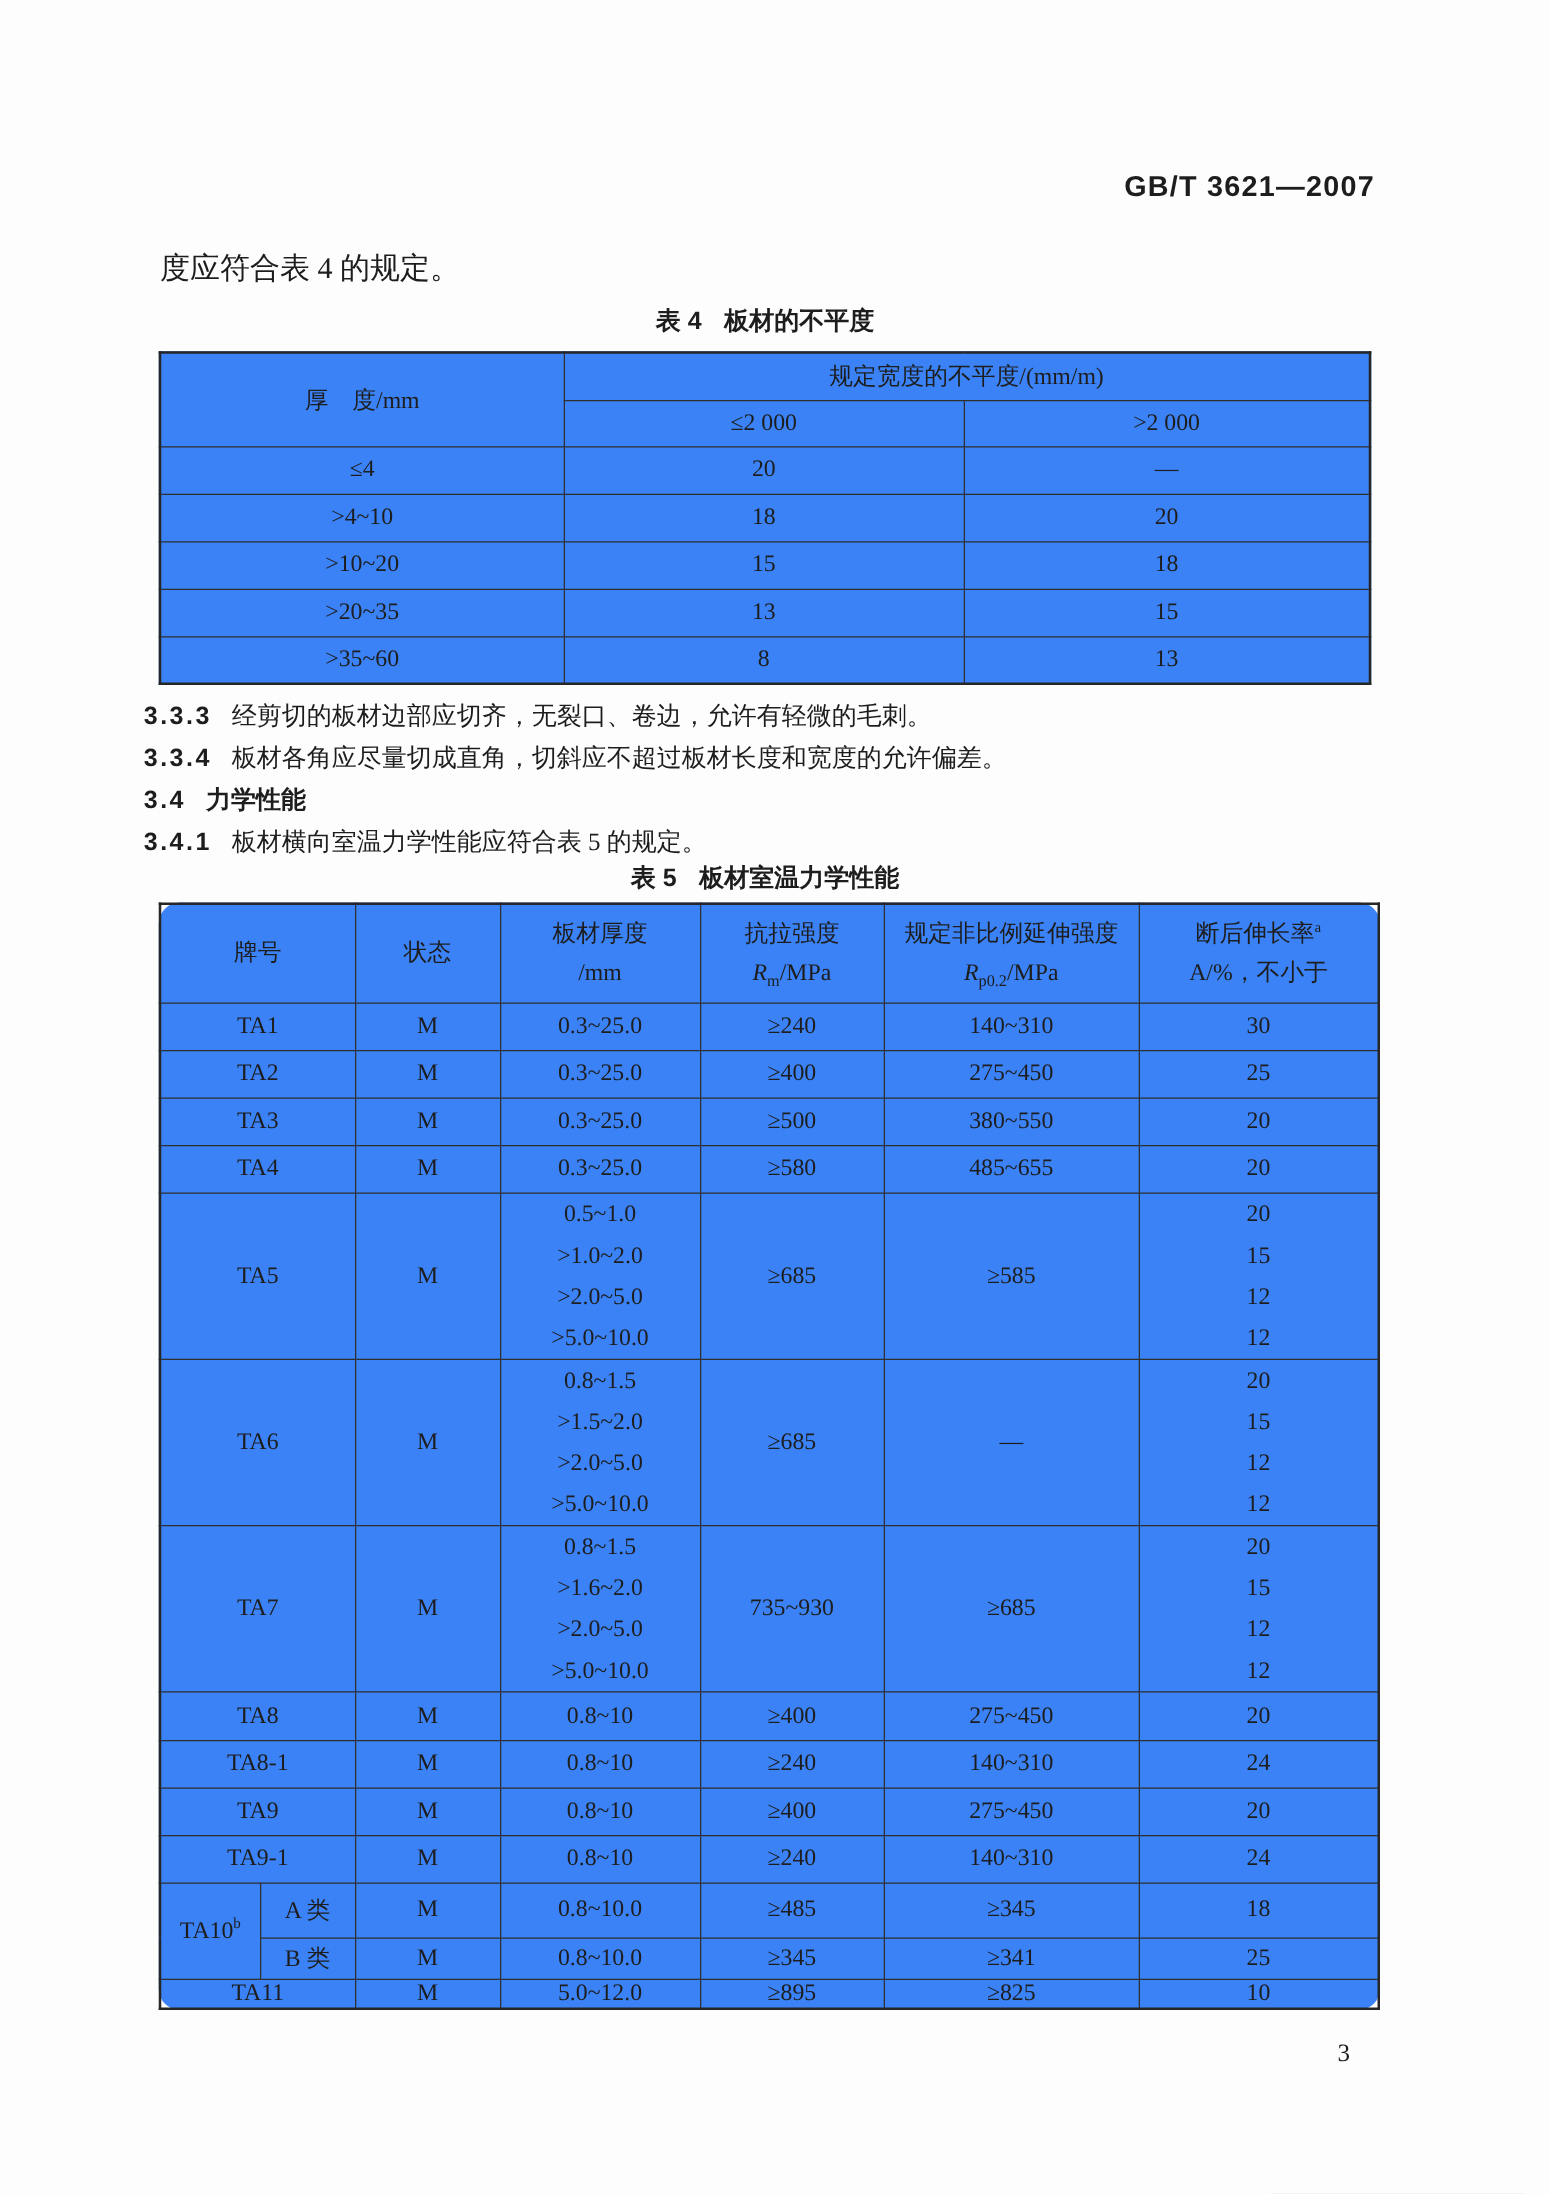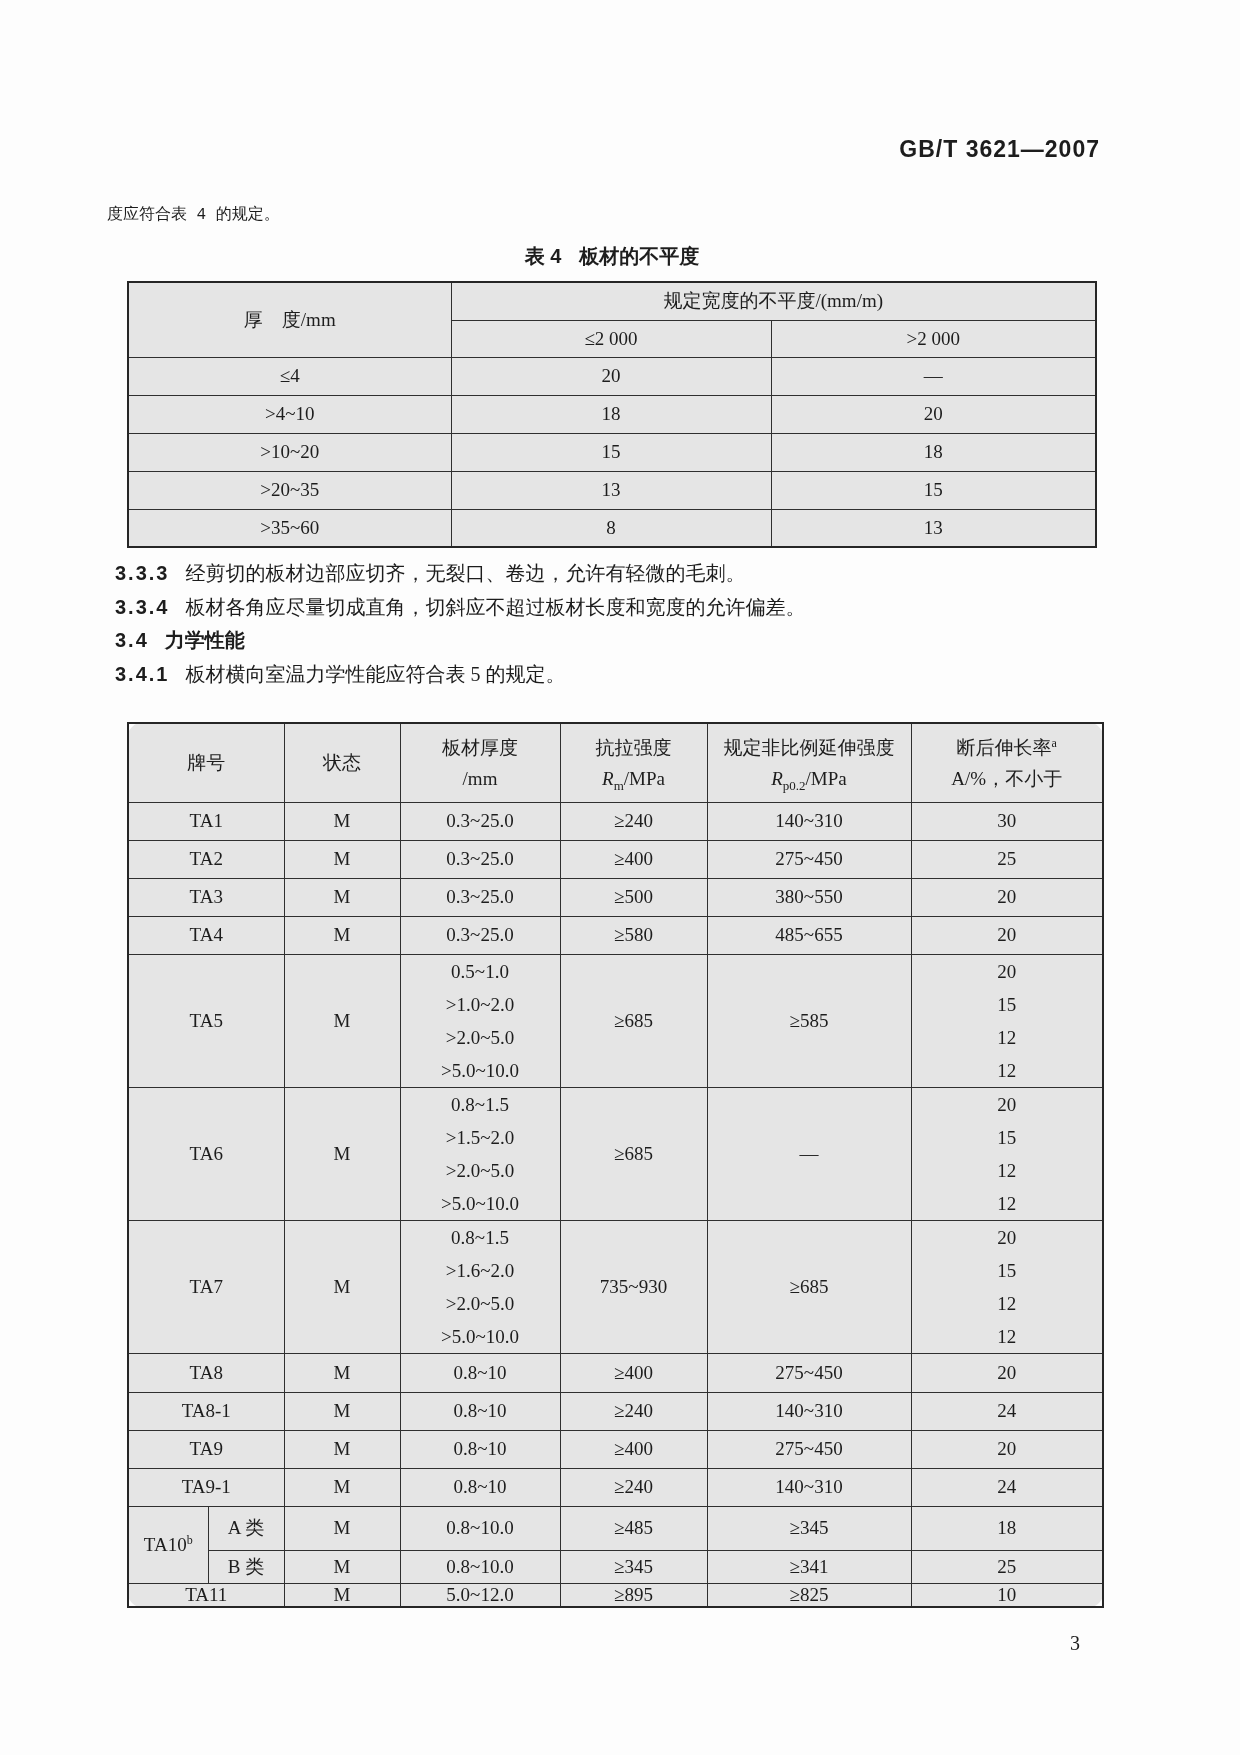--- a/index.html
+++ b/index.html
@@ -10,36 +10,36 @@
     color:#1d1d1d;
     font-family:"Liberation Serif","DejaVu Serif",serif;
     overflow:hidden;
   }
   .doc-code{
     position:absolute;top:136px;right:140px;
     font-family:"Liberation Sans","DejaVu Sans",sans-serif;
     font-weight:bold;font-size:23px;letter-spacing:1px;
   }
   .intro{
-    position:absolute;left:107px;top:202px;margin:0;
-    font-size:16px;line-height:26px;font-family:Liberation Mono, monospace;
+    position:absolute;left:128px;top:202px;margin:0;
+    font-size:24px;line-height:26px;
   }
   .caption{
     position:absolute;left:127px;width:970px;
     text-align:center;
     font-family:"Liberation Sans","DejaVu Sans",sans-serif;
     font-weight:bold;font-size:20px;
   }
   .cap4{top:243px;}
   .cap5{top:689px;}
   .cap-title{margin-left:18px;}
   table{
     position:absolute;left:127px;
     border-collapse:collapse;table-layout:fixed;
-    background:#e5e5e5;
+    background:#3b82f6;
     border:2px solid #262626;
   }
   #table4{top:281px;width:968px;}
   #table5{top:722px;width:975px;border-radius:17px;}
   td{
     border:1px solid #2f2f2f;
     text-align:center;vertical-align:middle;
     font-size:19px;padding:0;
     overflow:hidden;
   }
@@ -132,20 +132,23 @@
   <p class="clause c1">
     <span class="cnum">3.3.4</span><span class="ctext">板材各角应尽量切成直角，切斜应不超过板材长度和宽度的允许偏差。</span>
   </p>
   <p class="clause c2 head">
     <span class="cnum">3.4</span><span class="ctext">力学性能</span>
   </p>
   <p class="clause c3">
     <span class="cnum">3.4.1</span><span class="ctext">板材横向室温力学性能应符合表 5 的规定。</span>
   </p>
 
+  <div class="caption cap5">
+    <span>表 5</span><span class="cap-title">板材室温力学性能</span>
+  </div>
 
   <table id="table5">
     <colgroup>
       <col style="width:80px">
         <col style="width:76px">
         <col style="width:116px">
       <col style="width:160px">
         <col style="width:147px">
         <col style="width:204px">
         <col style="width:192px">

